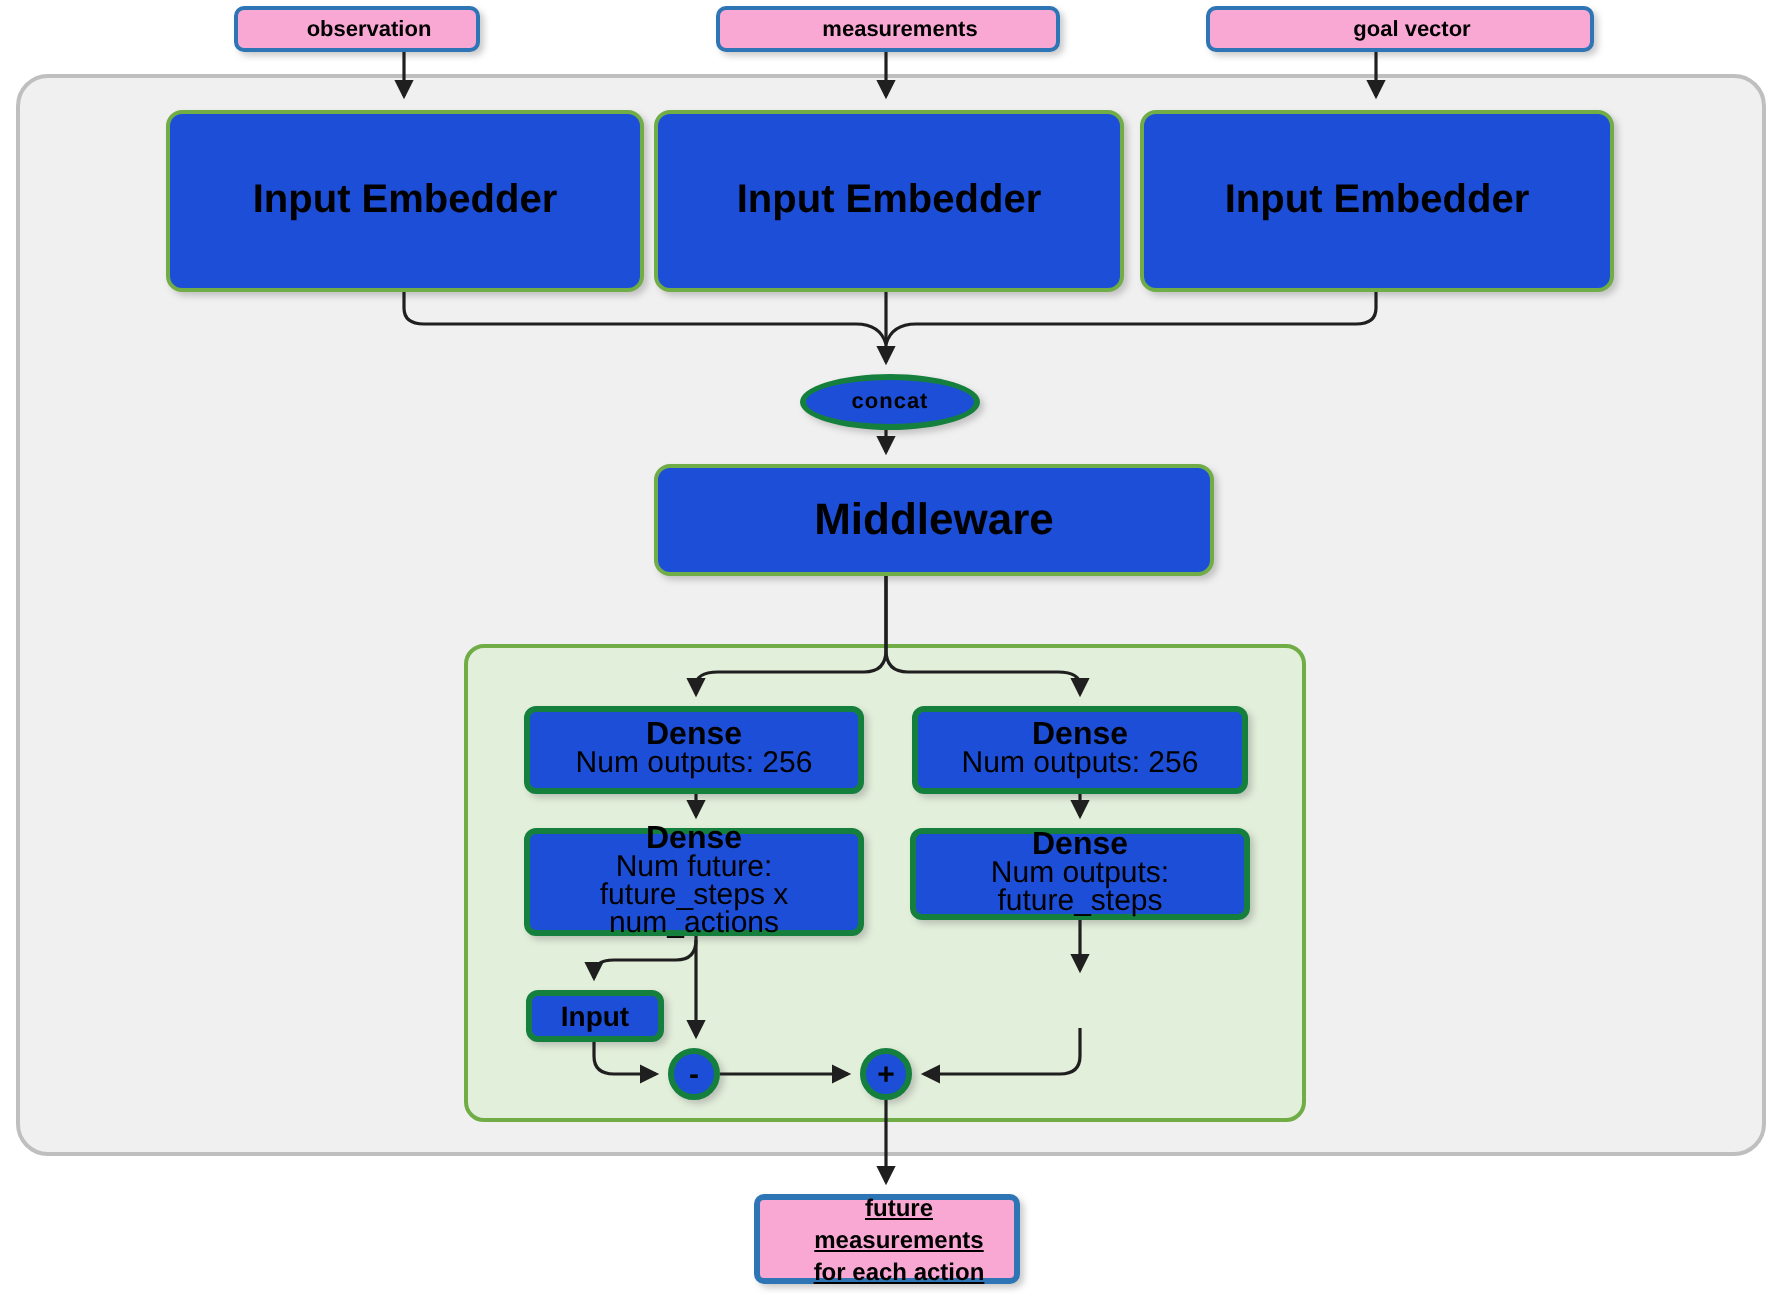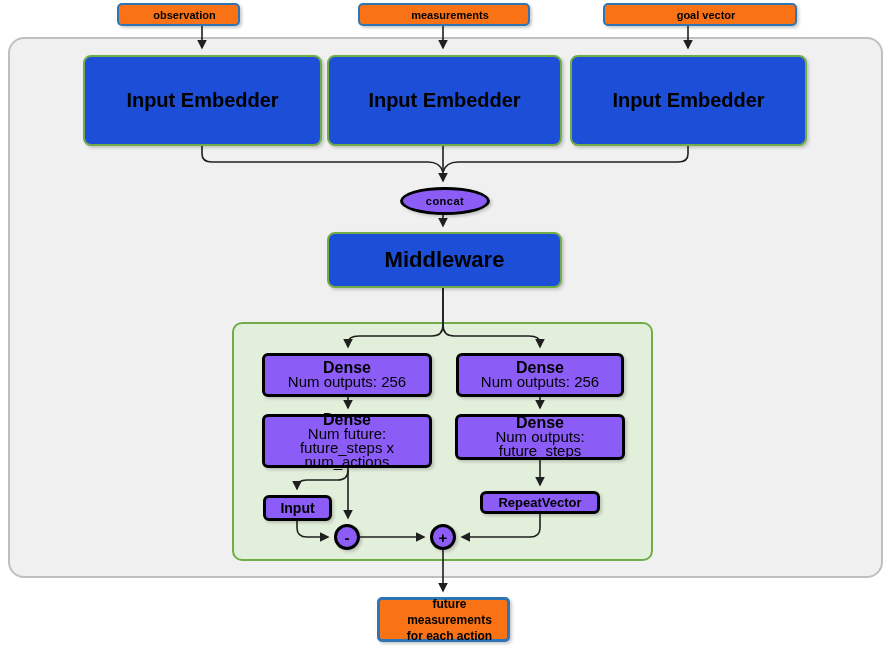--- a/index.html
+++ b/index.html
@@ -5,33 +5,33 @@
   html,body{margin:0;padding:0;background:#ffffff;}
   .canvas{position:relative;width:890px;height:650px;background:#ffffff;
           font-family:"Liberation Sans",sans-serif;overflow:hidden;}
   .node{position:absolute;box-sizing:border-box;display:flex;flex-direction:column;
         align-items:center;justify-content:center;text-align:center;color:#000;}
   .shadow{box-shadow:2px 2px 3px rgba(140,140,140,0.45);}
   .gray-container{left:8px;top:37px;width:875px;height:541px;background:#f0f0f0;
         border:2px solid #bfbfbf;border-radius:16px;}
   .green-container{left:232px;top:322px;width:421px;height:239px;background:#e2efda;
         border:2.5px solid #70ad47;border-radius:10px;}
-  .blue-box{background:#f97316;border:2.5px solid #2e75b6;border-radius:5px;
+  .blue-box{background:#f9a8d4;border:2.5px solid #2e75b6;border-radius:5px;
         font-weight:bold;font-size:11px;padding-left:12px;}
   .green-box{background:#1d4ed8;border:2.5px solid #70ad47;border-radius:8px;
         font-weight:bold;font-size:20px;}
-  .orange-box{background:#8b5cf6;border:3px solid #000000;border-radius:6px;}
+  .orange-box{background:#1d4ed8;border:3px solid #15803d;border-radius:6px;}
   .ellipse{border-radius:50%;font-weight:bold;font-size:11px;letter-spacing:0.5px;}
   .circle{border-radius:50%;font-weight:bold;font-size:15px;line-height:15px;}
   .dense-title{font-weight:bold;font-size:16px;line-height:14px;}
   .dense-sub{font-size:15px;line-height:14px;}
   .small-bold{font-weight:bold;font-size:13px;}
   .head-label{position:absolute;left:18px;top:408px;width:205px;text-align:center;
         font-weight:bold;font-size:20px;line-height:32px;color:#000;}
-  .out-line{font-weight:bold;font-size:12px;line-height:16px;}
+  .out-line{font-weight:bold;font-size:12px;line-height:16px;text-decoration:underline;}
   svg.wires{position:absolute;left:0;top:0;z-index:6;pointer-events:none;}
   .node{z-index:4;}
   .container{position:absolute;box-sizing:border-box;z-index:1;}
 </style>
 </head>
 <body>
 
 <div class="canvas">
 
   <div class="container gray-container"></div>
@@ -45,21 +45,21 @@
   <div class="node blue-box shadow" style="left:117px;top:3px;width:123px;height:23px;">observation</div>
   <div class="node blue-box shadow" style="left:358px;top:3px;width:172px;height:23px;">measurements</div>
   <div class="node blue-box shadow" style="left:603px;top:3px;width:194px;height:23px;">goal vector</div>
 
   <div class="node green-box shadow" style="left:83px;top:55px;width:239px;height:91px;">Input Embedder</div>
   <div class="node green-box shadow" style="left:327px;top:55px;width:235px;height:91px;">Input Embedder</div>
   <div class="node green-box shadow" style="left:570px;top:55px;width:237px;height:91px;">Input Embedder</div>
 
   <div class="node orange-box ellipse shadow" style="left:400px;top:187px;width:90px;height:28px;">concat</div>
 
-  <div class="node green-box shadow" style="left:327px;top:232px;width:235px;height:56px;font-size:22px;">Middleware</div>
+  <div class="node green-box shadow" style="left:327px;top:232px;width:280px;height:56px;font-size:22px;">Middleware</div>
 
   <div class="node orange-box shadow" style="left:262px;top:353px;width:170px;height:44px;">
     <div class="dense-title">Dense</div>
     <div class="dense-sub">Num outputs: 256</div>
   </div>
   <div class="node orange-box shadow" style="left:456px;top:353px;width:168px;height:44px;">
     <div class="dense-title">Dense</div>
     <div class="dense-sub">Num outputs: 256</div>
   </div>
 
@@ -67,21 +67,20 @@
     <div class="dense-title">Dense</div>
     <div class="dense-sub">Num future:</div>
     <div class="dense-sub">future_steps x num_actions</div>
   </div>
   <div class="node orange-box shadow" style="left:455px;top:414px;width:170px;height:46px;">
     <div class="dense-title">Dense</div>
     <div class="dense-sub">Num outputs: future_steps</div>
   </div>
 
   <div class="node orange-box small-bold shadow" style="left:263px;top:495px;width:69px;height:26px;font-size:14px;">Input</div>
-  <div class="node orange-box small-bold shadow" style="left:480px;top:491px;width:120px;height:23px;">RepeatVector</div>
 
   <div class="node orange-box circle shadow" style="left:334px;top:524px;width:26px;height:26px;">-</div>
   <div class="node orange-box circle shadow" style="left:430px;top:524px;width:26px;height:26px;">+</div>
 
   <div class="node blue-box shadow" style="left:377px;top:597px;width:133px;height:45px;border-width:3px;">
     <div class="out-line">future measurements</div>
     <div class="out-line">for each action</div>
   </div>
 
   <svg class="wires" width="890" height="650" viewBox="0 0 890 650">

